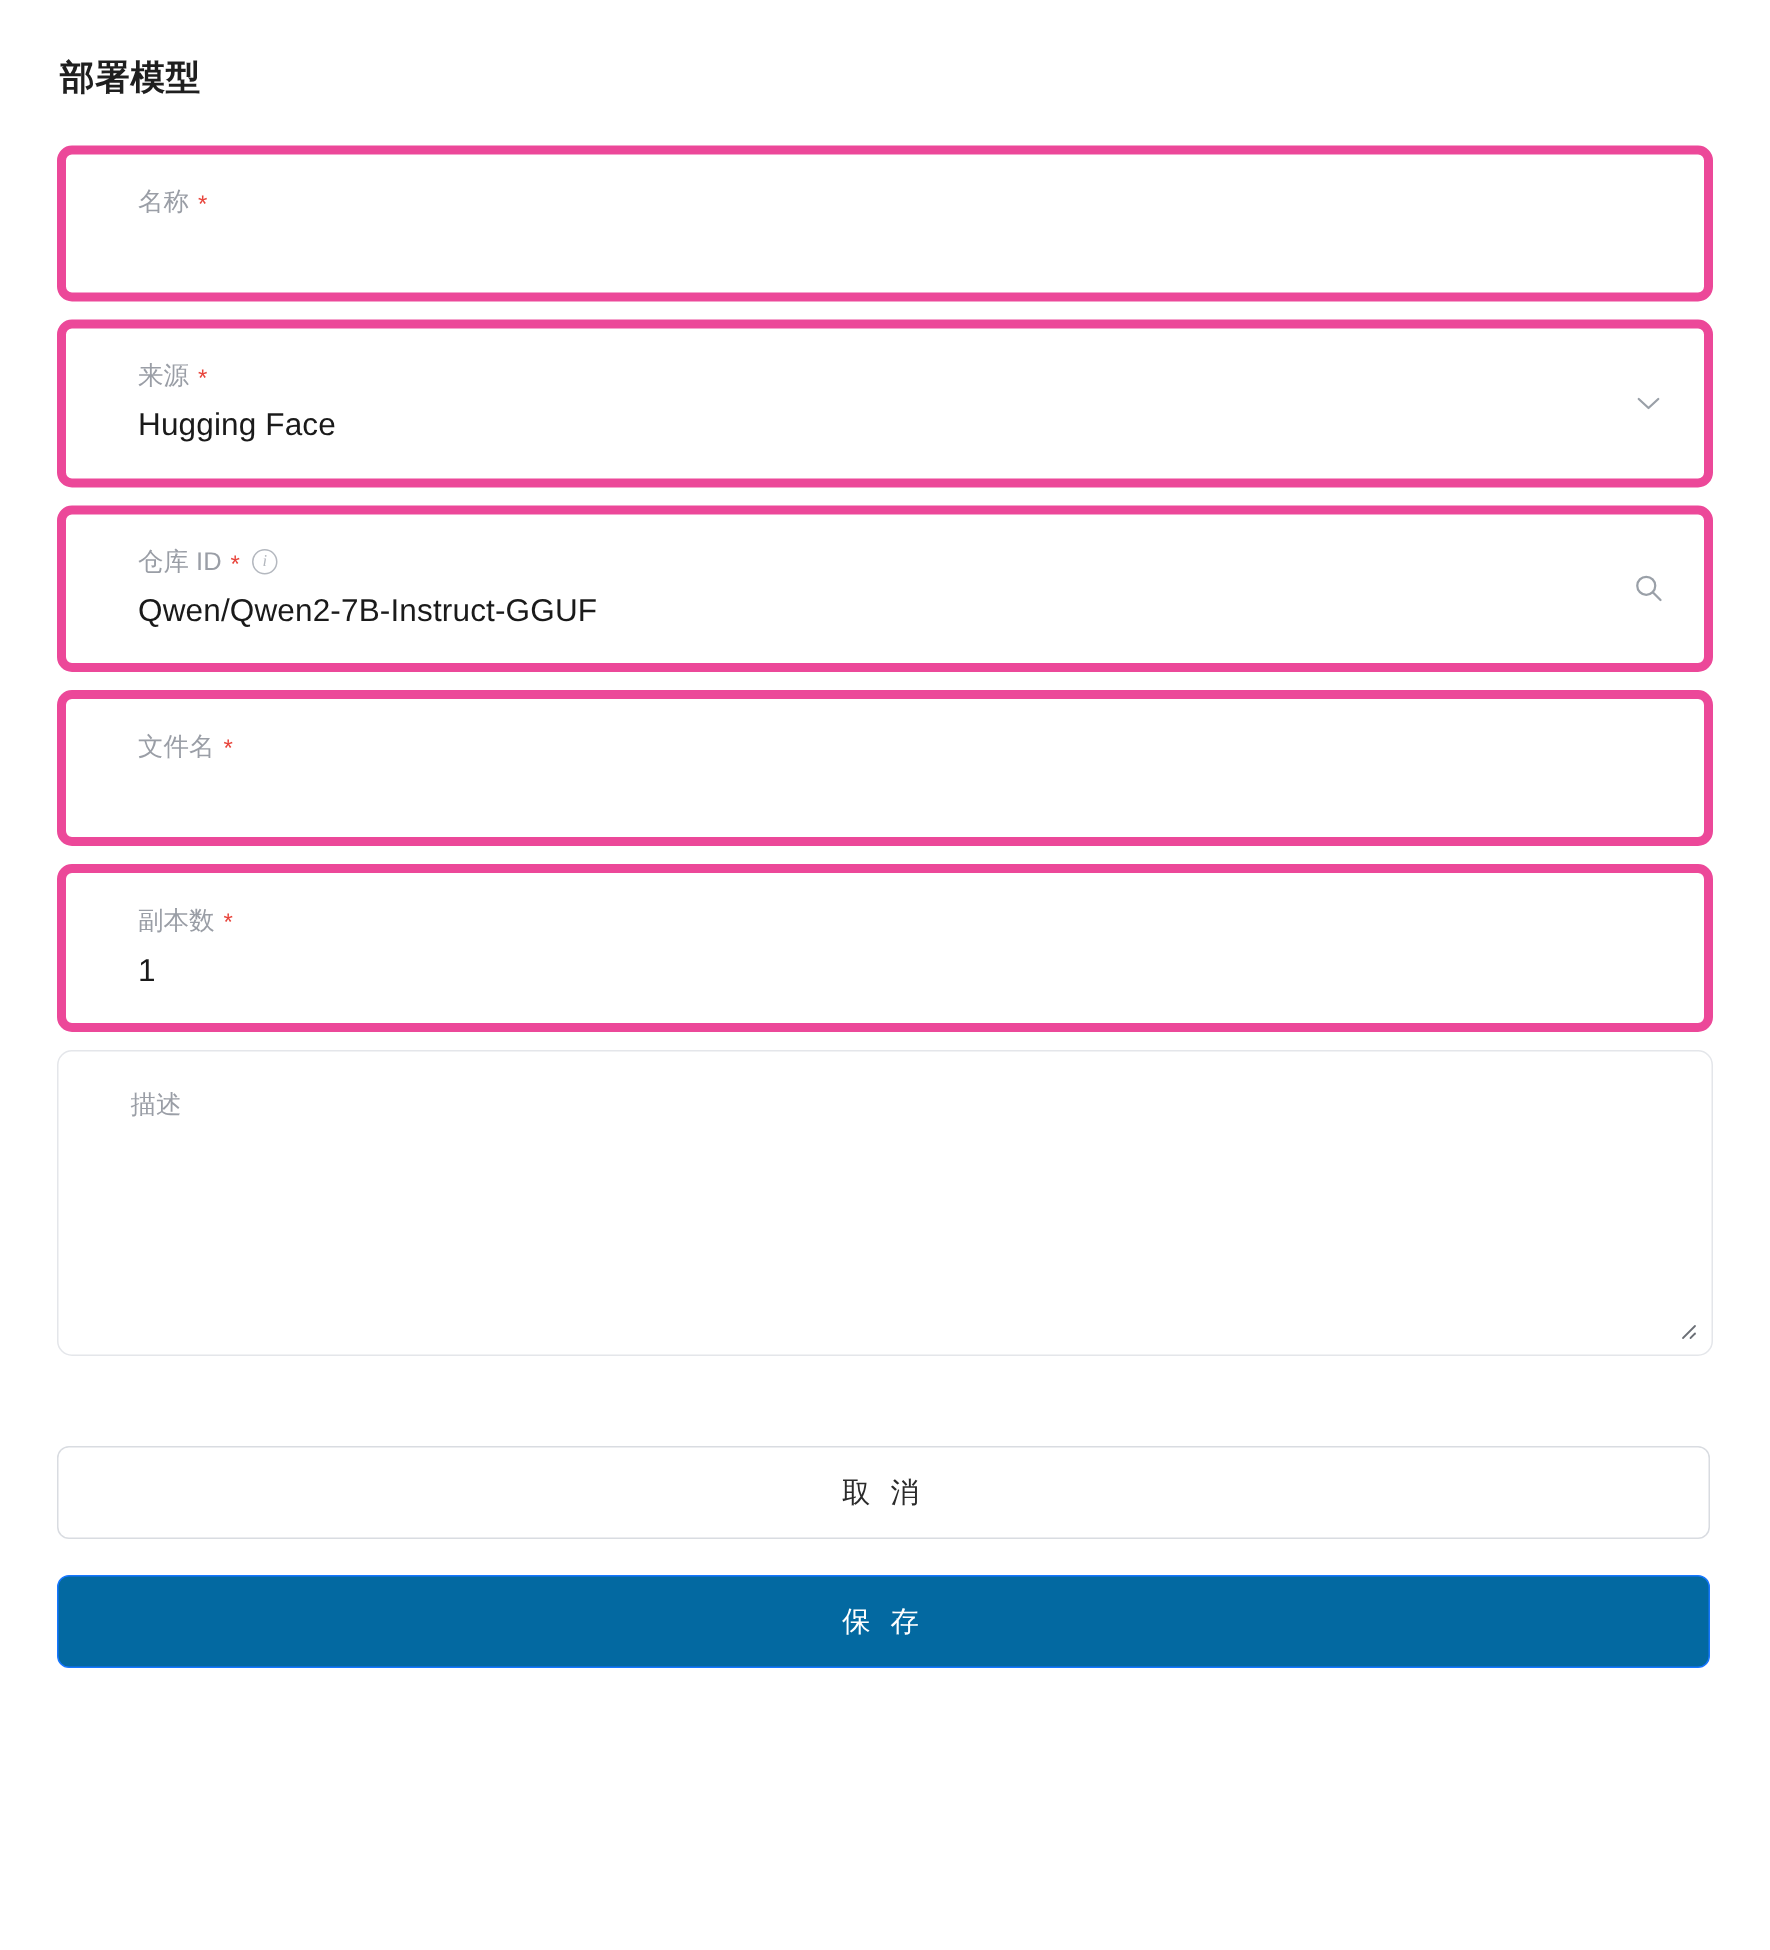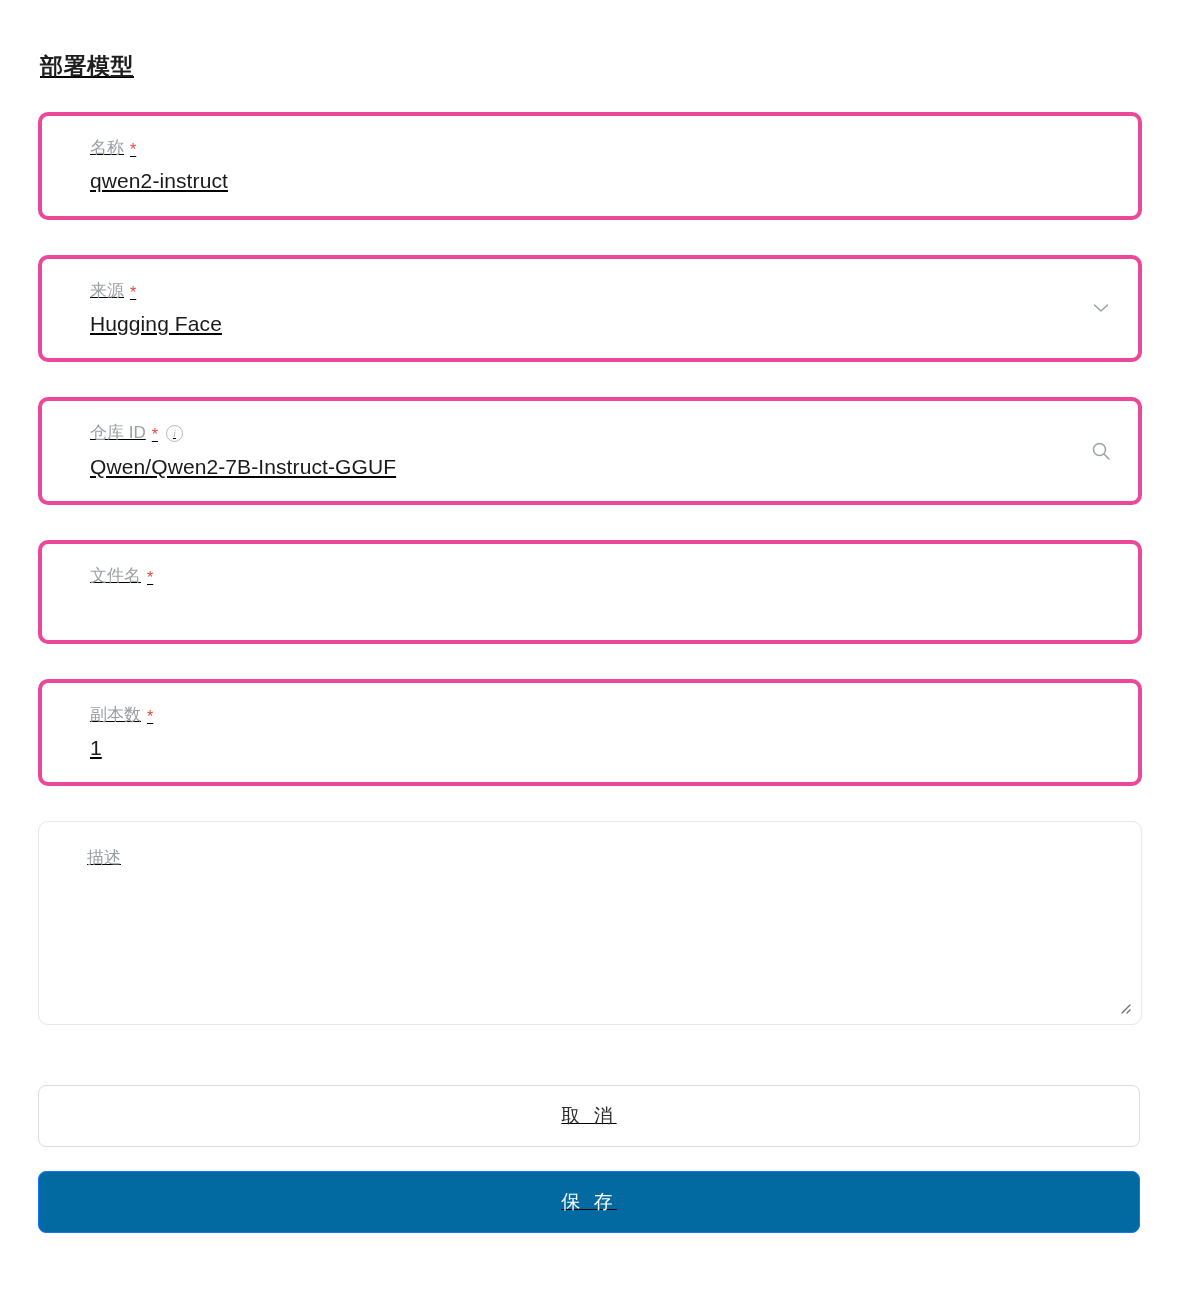--- a/index.html
+++ b/index.html
@@ -9,37 +9,36 @@
     background: #ffffff;
     font-family: "Liberation Sans", "DejaVu Sans", sans-serif;
   }
   body {
     width: 1180px;
     height: 1300px;
     position: relative;
     overflow: hidden;
   }
   .page {
-    padding: 51px 38px 0 38px;
-    text-decoration: underline;
+    padding: 36px 38px 0 38px;
   }
   .page-title {
     font-size: 23px;
     font-weight: bold;
     color: #1f1f1f;
     letter-spacing: 0.5px;
     margin: 0 0 30px 2px;
   }
   .field {
     position: relative;
-    border: 4px solid #ec4899;
+    border: 6px solid #ec4899;
     border-radius: 10px;
     background: #ffffff;
     padding: 22px 26px 22px 48px;
-    margin-bottom: 35px;
+    margin-bottom: 12px;
     min-height: 104px;
   }
   .field-label {
     font-size: 17px;
     color: #9a9ea6;
     font-weight: 400;
     display: flex;
     align-items: center;
     gap: 6px;
     margin-bottom: 10px;
@@ -151,21 +150,20 @@
 
 <div class="page">
 
   <h1 class="page-title">部署模型</h1>
 
   <div class="field">
     <div class="field-label">
       <span>名称</span>
       <span class="req">*</span>
     </div>
-    <div class="field-value">qwen2-instruct</div>
   </div>
 
   <div class="field">
     <div class="field-label">
       <span>来源</span>
       <span class="req">*</span>
     </div>
     <div class="field-value">Hugging Face</div>
     <span class="chevron">
       <svg width="22" height="22" viewBox="0 0 22 22" fill="none">

